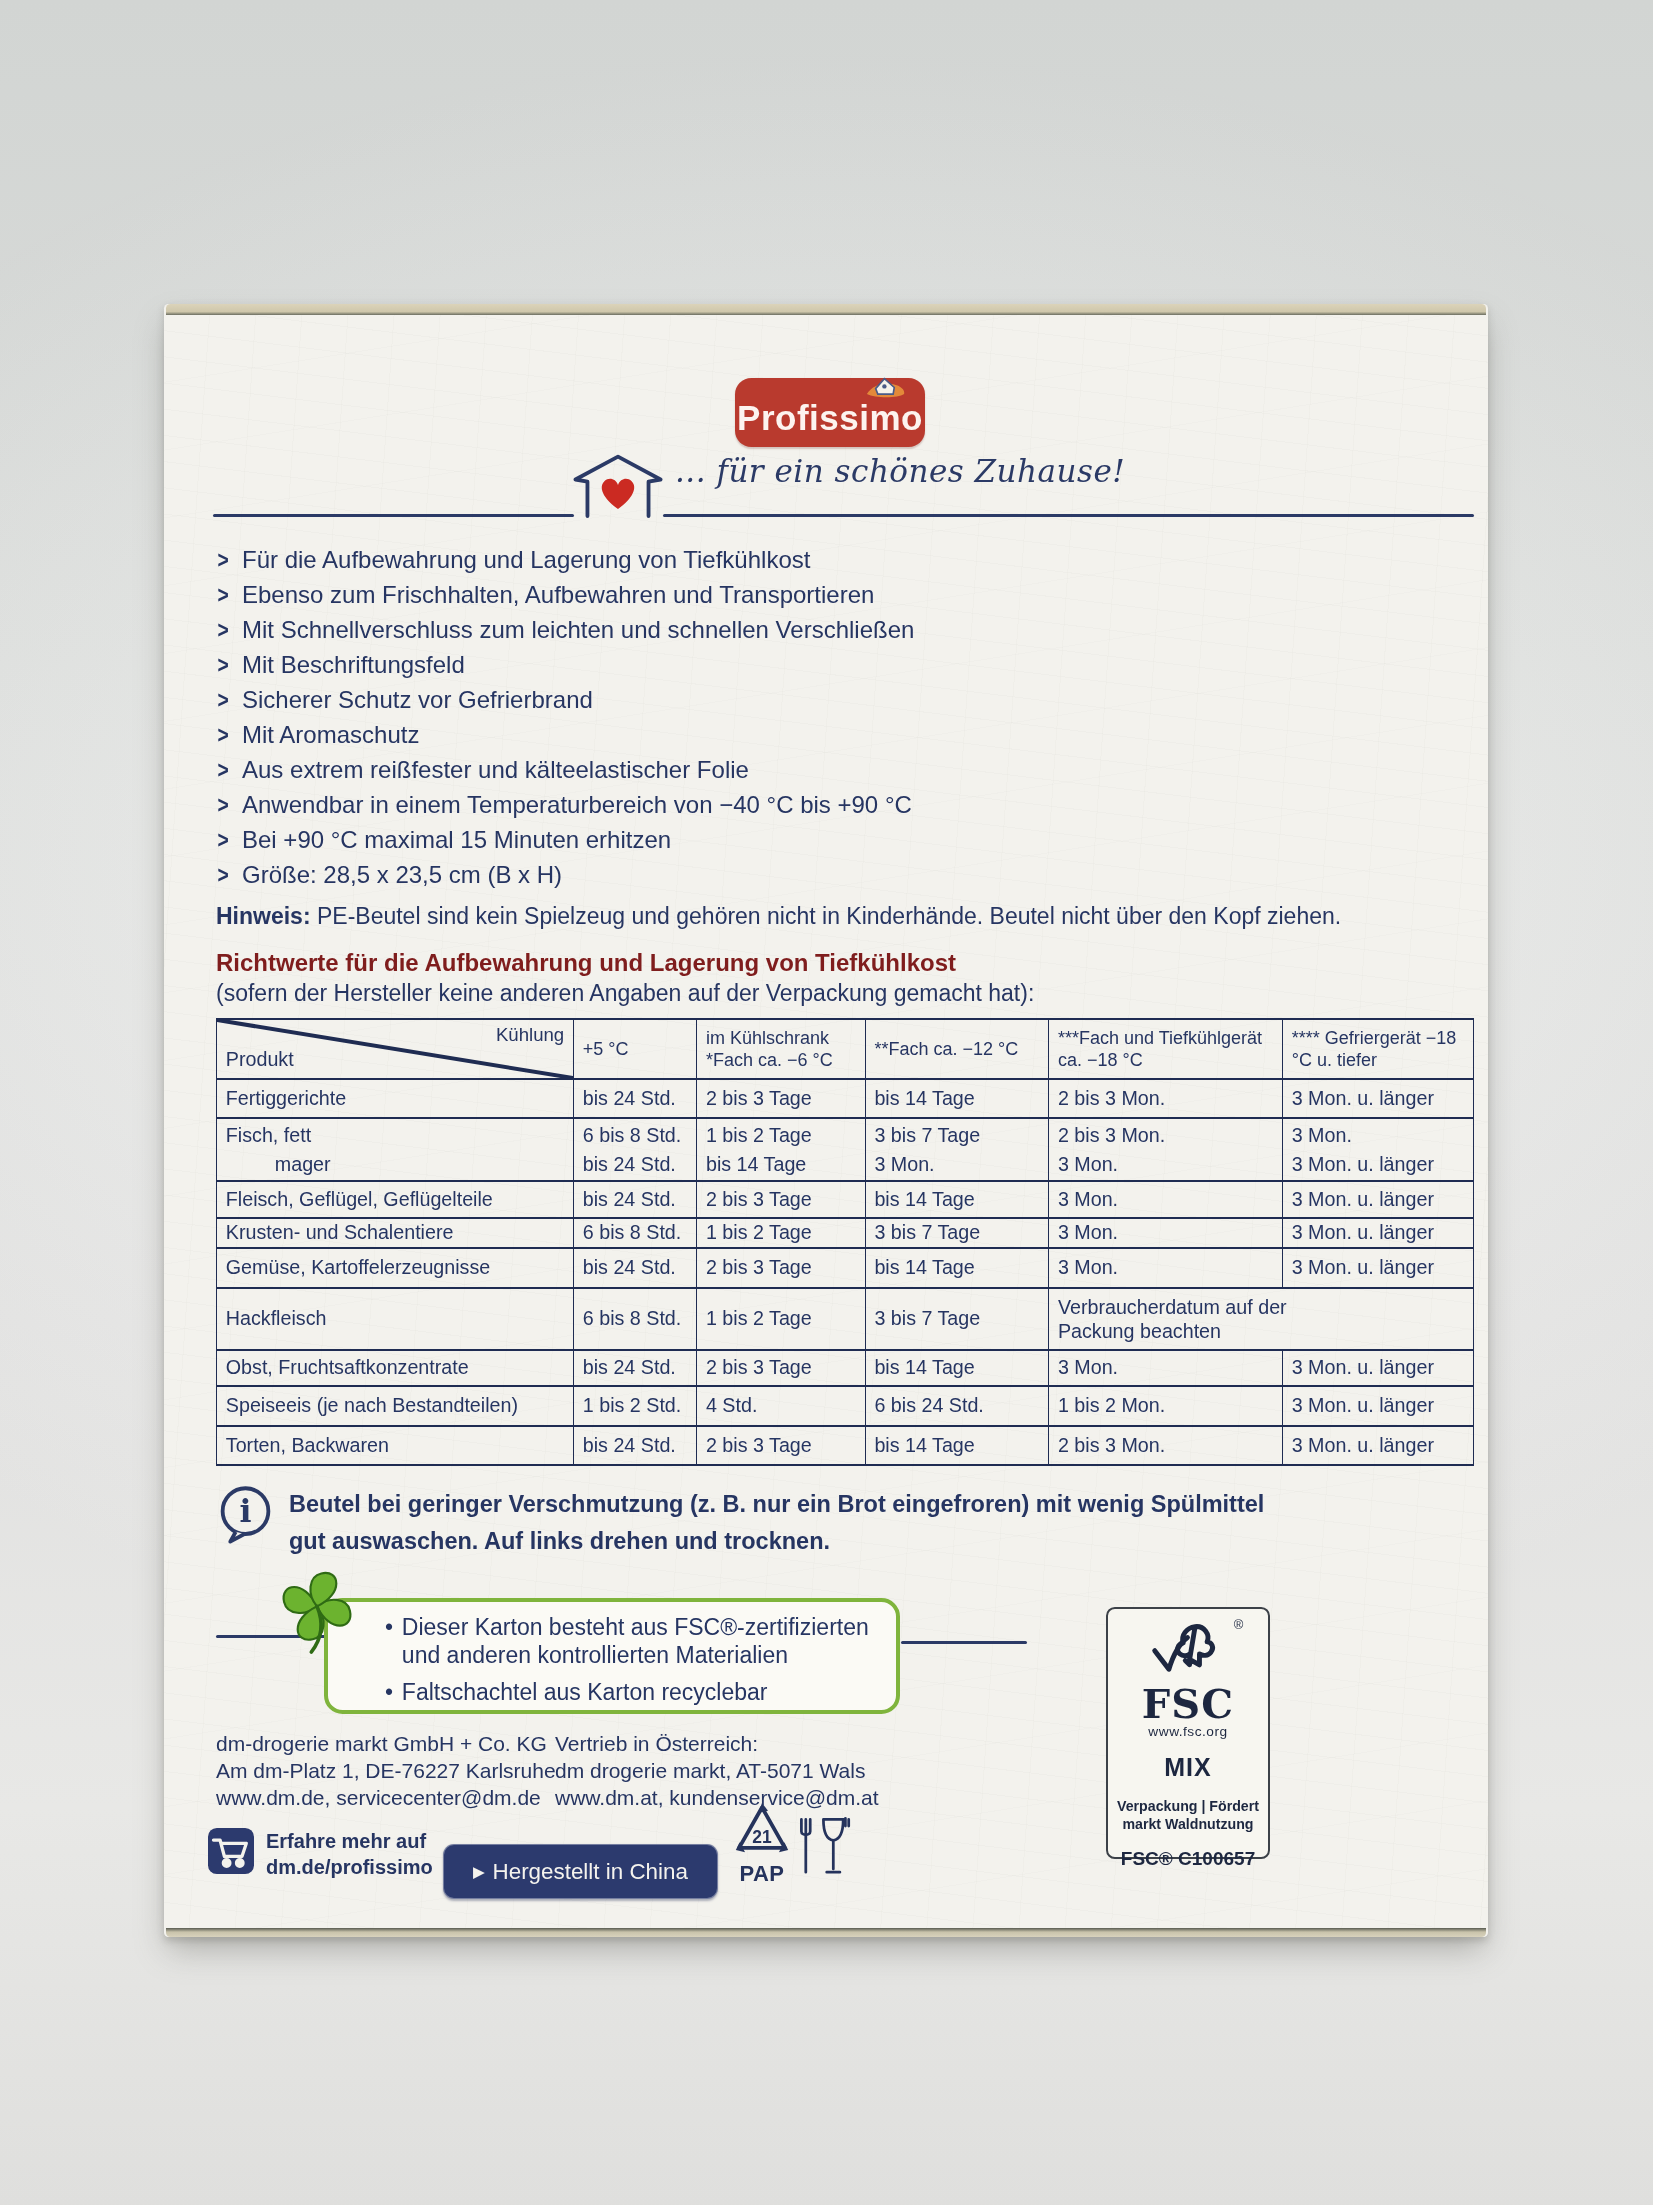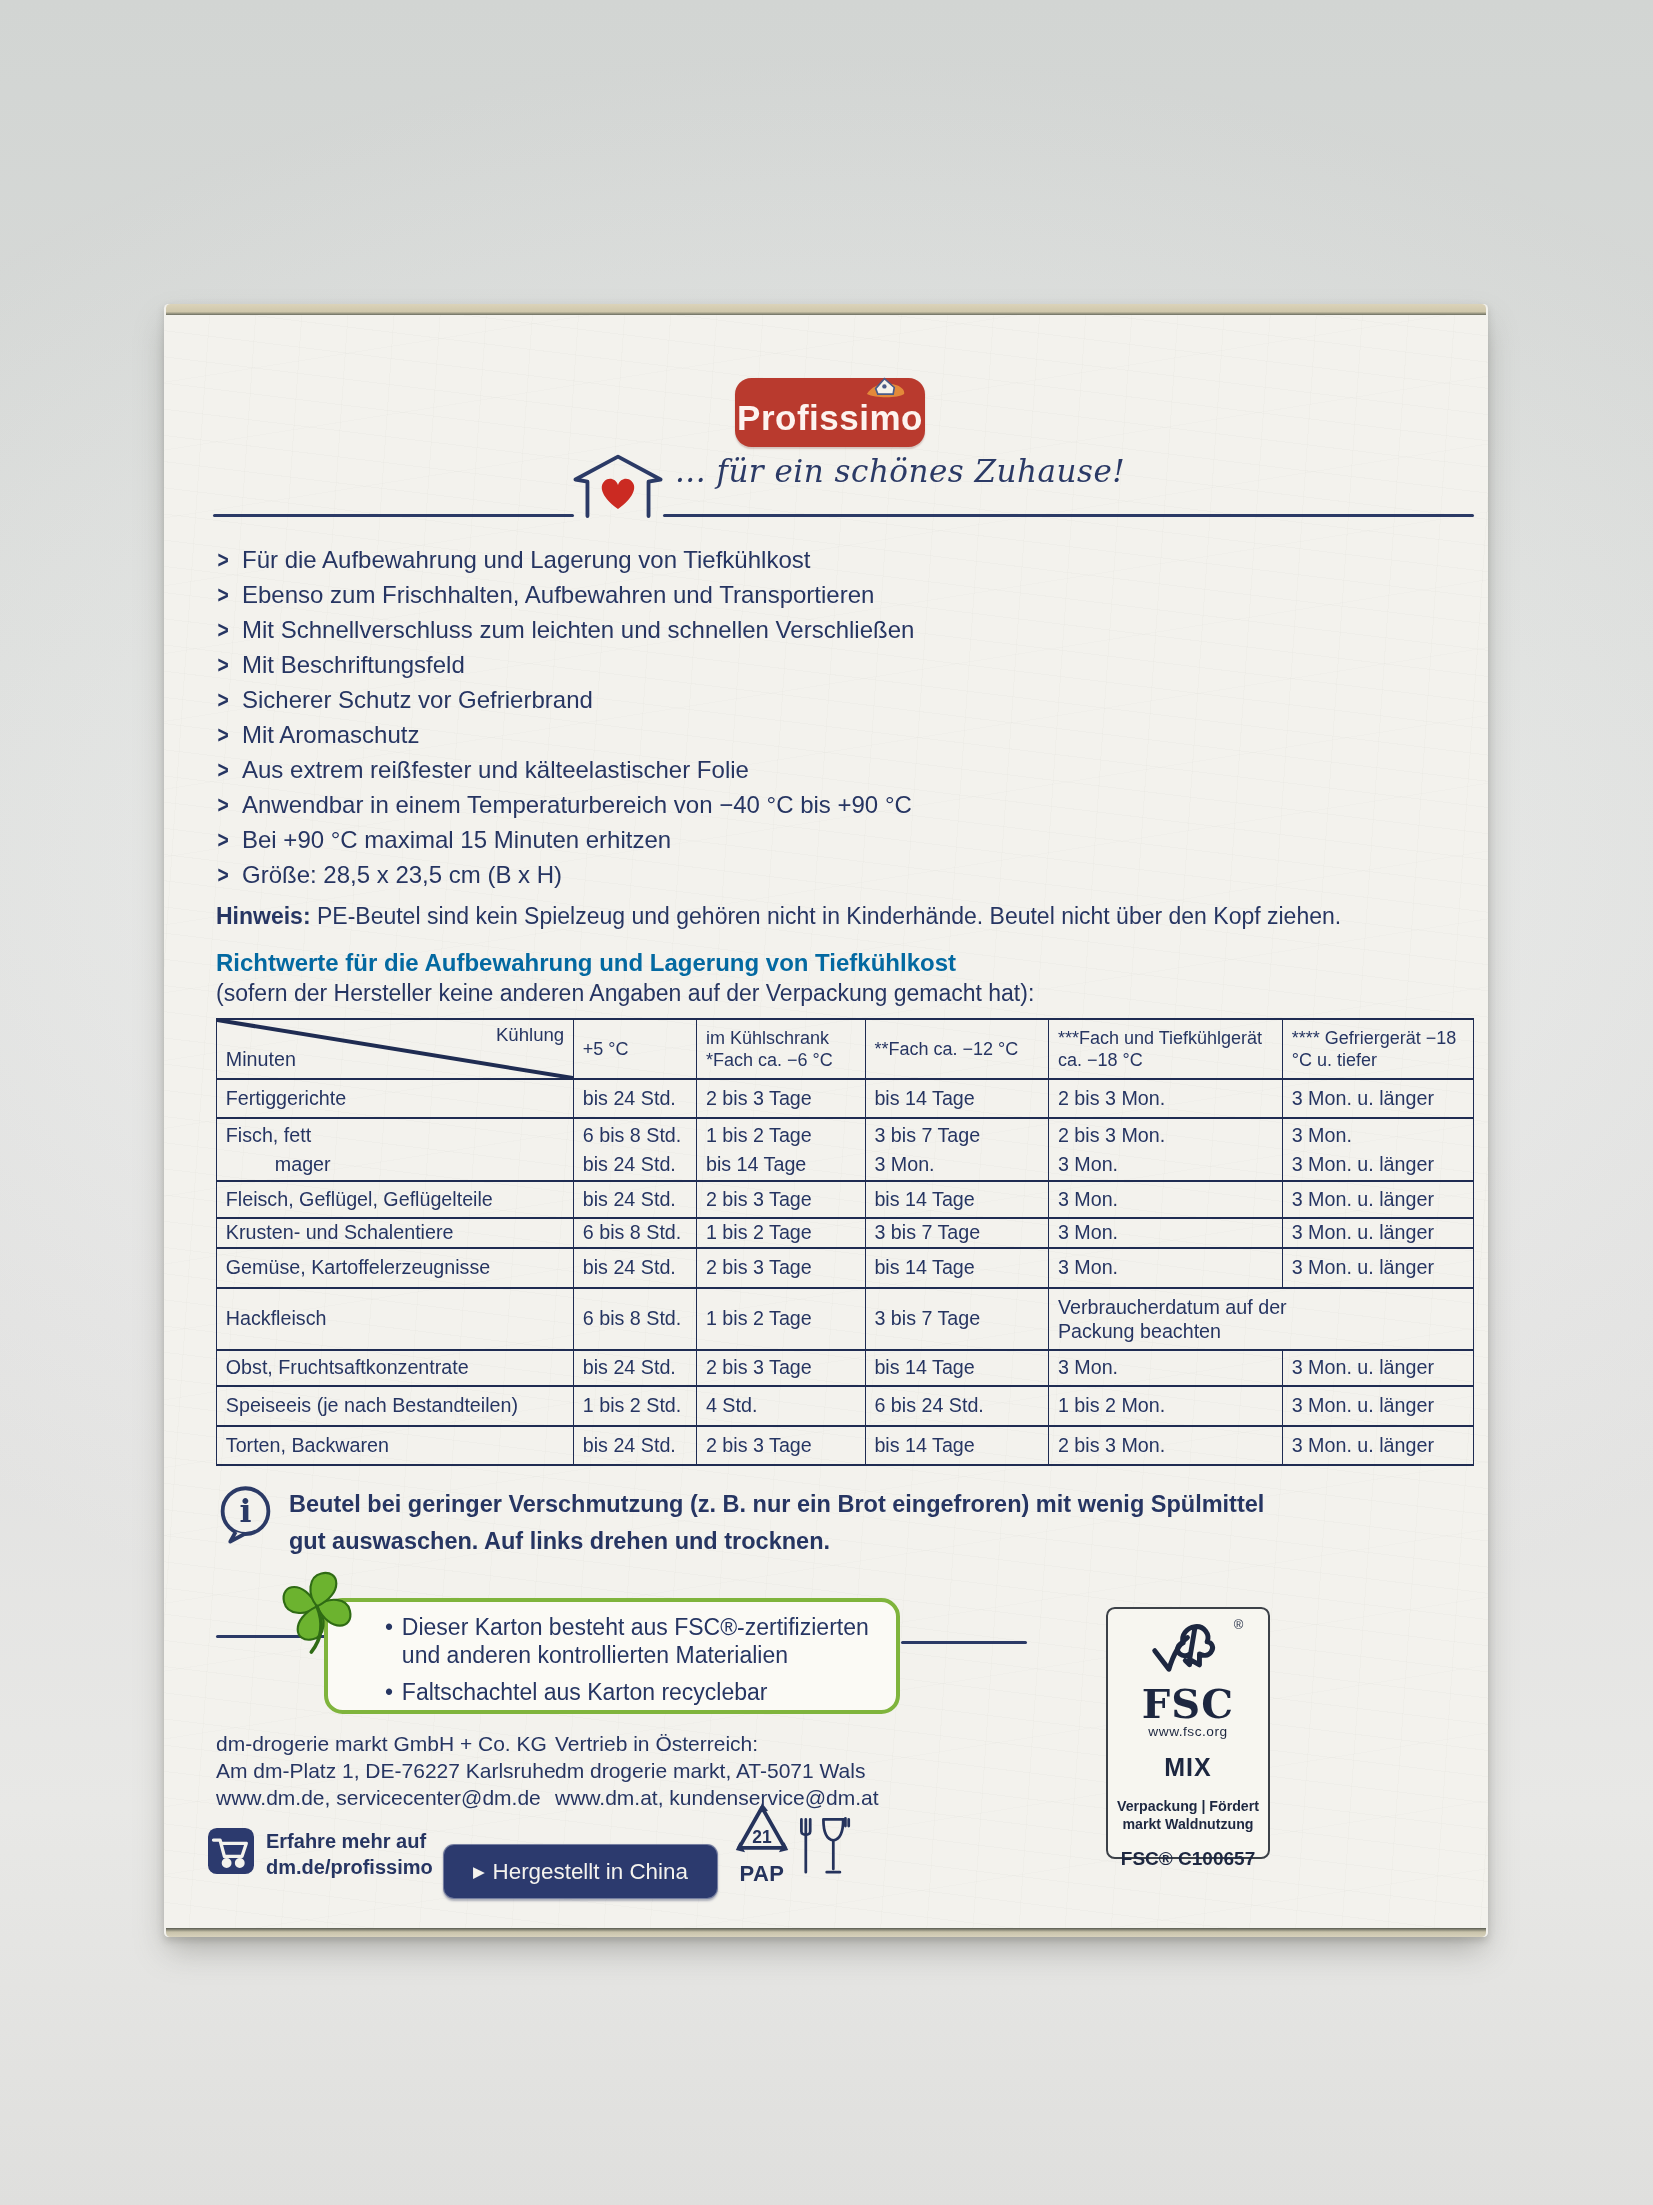--- a/index.html
+++ b/index.html
@@ -28,21 +28,21 @@
   .rule{position:absolute;height:3.3px;background:#2b3a66;border-radius:1.6px;}
   .house-svg{position:absolute;left:406px;top:148px;width:96px;height:67px;}
   .tagline{position:absolute;left:511px;top:149px;width:602px;font-family:"DejaVu Serif",serif;
     font-style:italic;font-size:31px;color:#2b3a66;letter-spacing:0.5px;}
   
   .features{position:absolute;left:52px;top:238px;width:1258px;list-style:none;margin:0;padding:0;}
   .features li{height:35px;display:flex;align-items:center;font-size:24px;color:#263562;}
   .chev{font-weight:bold;margin-right:12px;transform:scaleX(.8);display:inline-block;}
   .hinweis{position:absolute;left:52px;top:599px;width:1263px;font-size:23px;color:#263562;}
   .hinweis b{font-weight:bold;}
-  .tbl-title{position:absolute;left:52px;top:645px;font-size:24px;font-weight:bold;color:#0369a1;}
+  .tbl-title{position:absolute;left:52px;top:645px;font-size:24px;font-weight:bold;color:#7f1d1d;}
   .tbl-sub{position:absolute;left:52px;top:676px;font-size:23px;color:#263562;}
   
   table.storage{position:absolute;left:52px;top:714px;width:1258px;border-collapse:collapse;
     table-layout:fixed;color:#263562;font-size:19.7px;}
   table.storage td{border:1.6px solid #1f2c52;padding:2.2px 6.6px 2.2px 8.8px;vertical-align:middle;}
   table.storage tr td{border-top-width:2.7px;border-bottom-width:2.7px;}
   table.storage{border:1.1px solid #1f2c52;}
   td.hdr{font-size:18px;vertical-align:bottom;padding-bottom:7.7px;line-height:22px;}
   td.corner{position:relative;vertical-align:bottom;padding:0;}
   .corner-svg{position:absolute;inset:0;width:100%;height:100%;}
@@ -170,21 +170,21 @@
           <col style="width:18.6%">
           <col style="width:15.2%">
       </colgroup>
       <tbody>
           <tr style="height:60px">
         <td class="corner">
           <svg class="corner-svg" viewBox="0 0 100 100" preserveAspectRatio="none">
                 <line x1="0" y1="0" x2="100" y2="100" stroke="#1f2c52" stroke-width="4" vector-effect="non-scaling-stroke"></line>
               </svg>
           <span class="corner-top">Kühlung</span>
-          <span class="corner-bot">Minuten</span>
+          <span class="corner-bot">Produkt</span>
         </td>
         <td class="hdr">+5 °C</td>
         <td class="hdr">im Kühlschrank *Fach ca. −6 °C</td>
         <td class="hdr">**Fach ca. −12 °C</td>
         <td class="hdr">***Fach und Tiefkühlgerät ca. −18 °C</td>
         <td class="hdr">**** Gefriergerät −18 °C u. tiefer</td>
       </tr>
       <tr style="height:39px">
         <td>Fertiggerichte</td>
         <td>bis 24 Std.</td>

